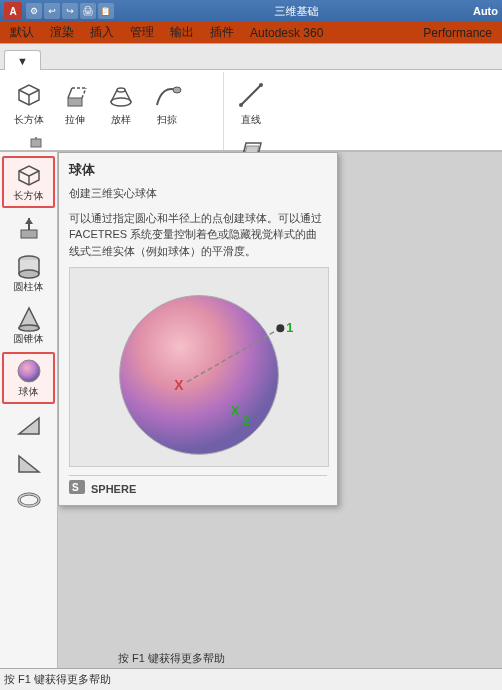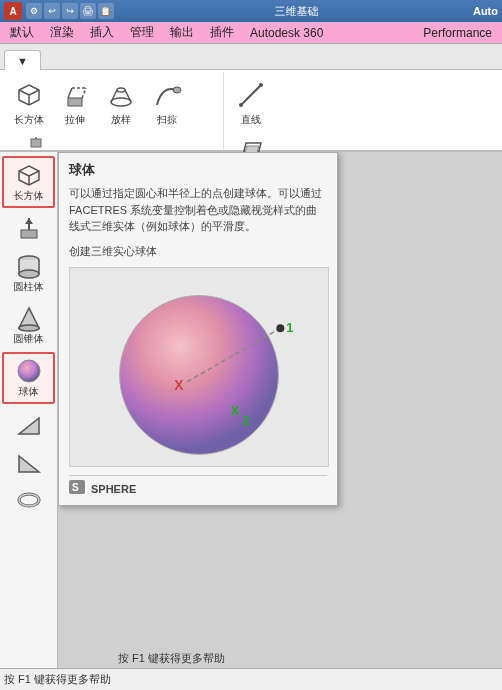--- a/index.html
+++ b/index.html
@@ -32,21 +32,21 @@
       border-radius: 2px;
       display: flex; align-items: center; justify-content: center;
       font-size: 9px; color: white; cursor: pointer;
     }
     .title-bar-text { flex: 1; text-align: center; font-size: 11px; }
     .title-bar-right { font-size: 11px; font-weight: bold; }
 
     
     .menu-bar {
       height: 22px;
-      background: #f9a8d4;
+      background: #c2410c;
       display: flex;
       align-items: center;
       border-bottom: 1px solid #aaa;
       padding: 0 2px;
     }
     .menu-item {
       padding: 2px 8px;
       font-size: 12px;
       cursor: pointer;
       color: #222;
@@ -530,22 +530,22 @@
           <ellipse cx="14" cy="14" rx="10" ry="6" fill="none" stroke="#ccc" stroke-width="1.5"></ellipse>
         </svg>
       </div>
     </div>
   </div>
 
   <div class="content-area">
 
     <div class="tooltip-popup">
       <div class="tooltip-title">球体</div>
+      <div class="tooltip-desc">创建三维实心球体</div>
       <div class="tooltip-desc">可以通过指定圆心和半径上的点创建球体。可以通过 FACETRES 系统变量控制着色或隐藏视觉样式的曲线式三维实体（例如球体）的平滑度。</div>
-      <div class="tooltip-desc">创建三维实心球体</div>
 
       <div class="tooltip-image">
         <svg width="260" height="195" viewBox="0 0 260 195">
 
           <rect width="260" height="195" fill="#e8e8e8"></rect>
 
           <defs>
             <radialGradient id="sphereGrad" cx="38%" cy="32%" r="65%">
               <stop offset="0%" stop-color="#f5c0c8"></stop>
               <stop offset="40%" stop-color="#e090a8"></stop>

